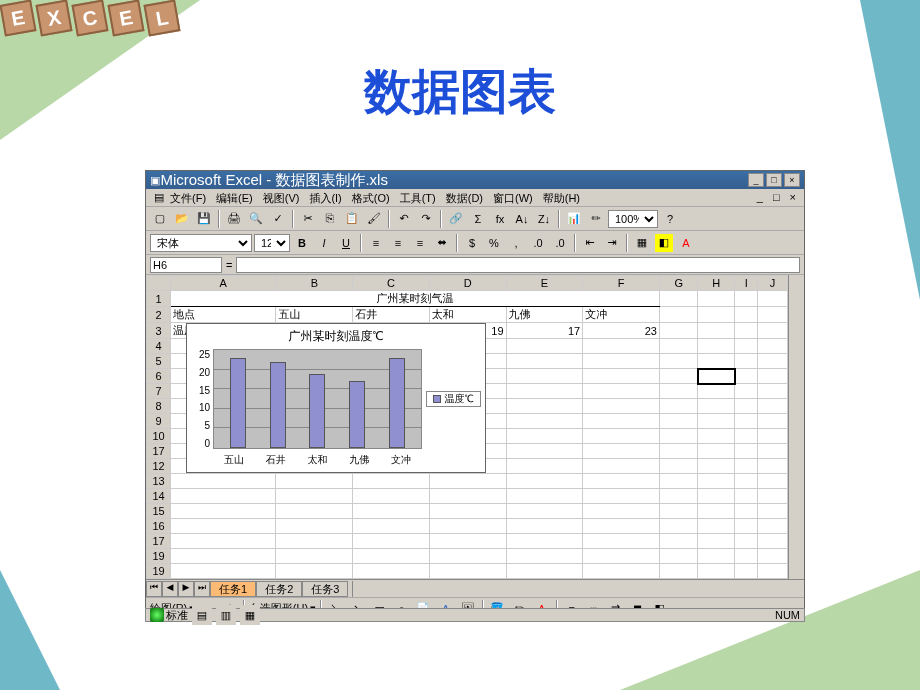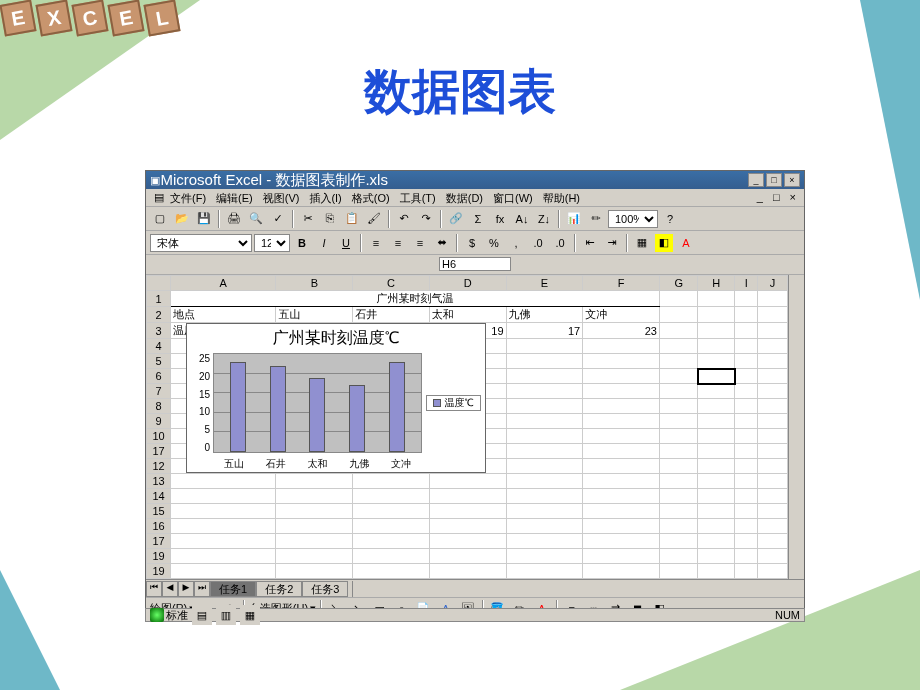--- a/index.html
+++ b/index.html
@@ -24,54 +24,54 @@
 
 .menubar { background: #d4d0c8; padding: 2px 4px; display: flex; gap: 2px; height: 18px; border-bottom: 1px solid #aaa; }
 .menubar span { padding: 0 4px; cursor: pointer; font-size: 11px; }
 .menubar .doc-icon { width: 14px; height: 14px; }
 
 .toolbar { background: #d4d0c8; padding: 2px 4px; display: flex; gap: 2px; align-items: center; height: 24px; border-bottom: 1px solid #aaa; }
 .tool-btn { width: 20px; height: 20px; border: 1px solid #d4d0c8; cursor: pointer; display: flex; align-items: center; justify-content: center; font-size: 11px; background: #d4d0c8; }
 .tool-sep { width: 2px; height: 18px; border-left: 1px solid #888; border-right: 1px solid #fff; margin: 0 2px; }
 .tool-select { height: 18px; border: 1px solid #888; background: #fff; font-size: 11px; padding: 0 2px; }
 
-.formula-bar { background: #d4d0c8; padding: 2px 4px; display: flex; align-items: center; height: 20px; border-bottom: 1px solid #aaa; gap: 4px; flex-direction: column; }
+.formula-bar { background: #d4d0c8; padding: 2px 4px; display: flex; align-items: center; height: 20px; border-bottom: 1px solid #aaa; gap: 4px; }
 .name-box { width: 72px; height: 16px; border: 1px solid #888; background: #fff; padding: 0 2px; font-size: 11px; }
 .fx-box { flex: 1; height: 16px; border: 1px solid #888; background: #fff; }
 
 .grid-area { flex: 1; background: #fff; position: relative; overflow: hidden; display: flex; }
 .grid-main { flex: 1; position: relative; overflow: hidden; }
 .vscroll { width: 16px; background: #d4d0c8; border-left: 1px solid #888; }
 
 table.sheet { border-collapse: collapse; width: 100%; font-size: 11px; }
 table.sheet th, table.sheet td { border: 1px solid #ccc; height: 15px; padding: 0 2px; text-align: center; }
 table.sheet th { background: #d4d0c8; font-weight: normal; }
 table.sheet .rowhead { width: 24px; background: #d4d0c8; text-align: center; }
 table.sheet td.selcell { border: 2px solid #000; }
 table.sheet td.data { text-align: right; }
 table.sheet td.label { text-align: left; }
 table.sheet td.titlecell { text-align: center; border-bottom: 1px solid #000; }
 
 
 .chart-box { position: absolute; top: 48px; left: 40px; width: 300px; height: 150px; background: #fff; border: 1px solid #666; padding: 4px; }
-.chart-title { text-align: center; font-size: 16px; margin-bottom: 4px; }
+.chart-title { text-align: center; font-size: 12px; margin-bottom: 4px; }
 .chart-body { display: flex; height: 100px; }
 .chart-yaxis { display: flex; flex-direction: column; justify-content: space-between; font-size: 10px; text-align: right; padding-right: 3px; width: 22px; }
 .chart-plot { flex: 1; background: #c0c0c0; border: 1px solid #888; position: relative; display: flex; align-items: flex-end; justify-content: space-around; padding: 0 4px; }
 .chart-plot .hgrid { position: absolute; left: 0; right: 0; border-top: 1px solid #888; }
 .bar { width: 16px; background: #9090d0; border: 1px solid #555; z-index: 1; }
 .chart-legend { width: 55px; border: 1px solid #888; font-size: 10px; display: flex; align-items: center; justify-content: center; gap: 3px; height: 16px; align-self: center; margin-left: 4px; }
 .legend-swatch { width: 8px; height: 8px; background: #9090d0; border: 1px solid #555; }
 .chart-xaxis { display: flex; justify-content: space-around; margin-left: 22px; margin-right: 59px; font-size: 10px; padding-top: 4px; }
 
 
 .sheet-tabs { background: #d4d0c8; height: 18px; display: flex; align-items: center; border-top: 1px solid #888; font-size: 11px; }
 .tab-nav { display: flex; }
 .tab-nav-btn { width: 16px; height: 16px; border: 1px solid #888; text-align: center; font-size: 9px; cursor: pointer; }
-.sheet-tab { padding: 0 8px; border: 1px solid #888; background: #737373; cursor: pointer; height: 16px; }
+.sheet-tab { padding: 0 8px; border: 1px solid #888; background: #fdba74; cursor: pointer; height: 16px; }
 .sheet-tab.inactive { background: #d4d0c8; }
 .hscroll-tabs { flex: 1; background: #d4d0c8; border-left: 1px solid #888; height: 16px; margin-left: 4px; }
 
 
 .draw-toolbar { background: #d4d0c8; padding: 2px 4px; display: flex; gap: 2px; align-items: center; height: 22px; border-top: 1px solid #aaa; }
 
 
 .taskbar { position: absolute; bottom: 68px; left: 145px; width: 660px; height: 14px; background: #d4d0c8; border: 1px solid #888; display: flex; align-items: center; padding: 0 4px; gap: 4px; font-size: 11px; z-index: 6; }
 .taskbar .start { display: flex; align-items: center; gap: 2px; }
 .taskbar .start-icon { width: 14px; height: 14px; background: radial-gradient(#6f6, #060); border-radius: 2px; }

